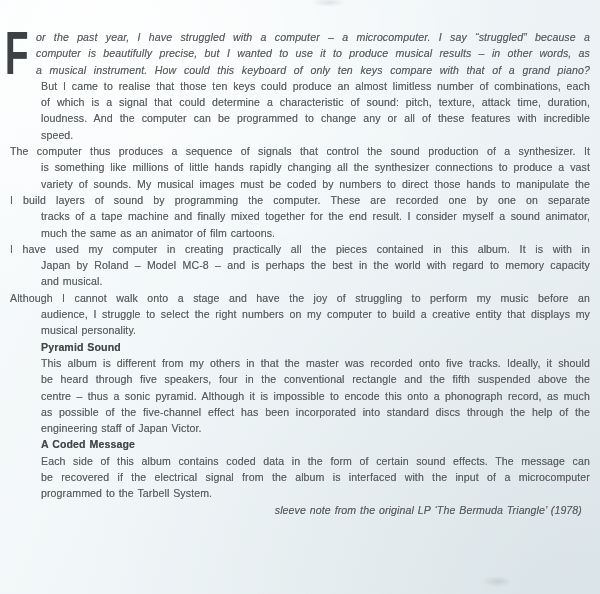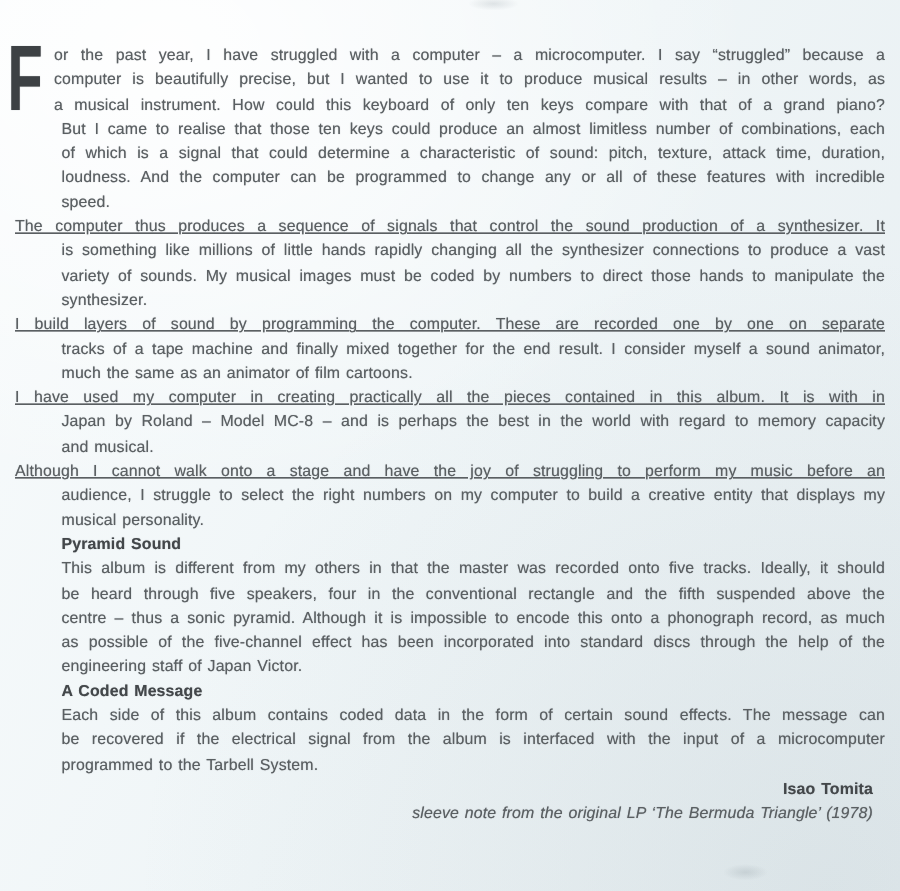--- a/index.html
+++ b/index.html
@@ -23,22 +23,22 @@
   .text{
     position:absolute;left:3px;top:29px;right:10px;
     color:#5a5f62;font-size:10.6px;letter-spacing:.1px;word-spacing:.8px;
     text-shadow:0 0 .6px rgba(90,95,98,.65);
   }
   .line{
     line-height:16.3px;height:16.3px;overflow:hidden;
     text-align:justify;text-align-last:justify;padding-left:38px;
   }
   .line.last{text-align-last:left;}
-  .line.indent{padding-left:7px;text-decoration:underline;}
-  .line.dc{padding-left:33px;}
+  .line.indent{padding-left:7px;}
+  .line.dc{padding-left:33px;font-style:italic;}
   .line.heading{text-align:center;text-align-last:left;font-weight:bold;color:#43474a;}
   .line.sig-name{text-align:right;text-align-last:right;font-weight:bold;color:#43474a;padding-right:8px;}
   .line.sig-credit{text-align:center;text-align-last:right;font-style:italic;padding-right:8px;}
   .dropcap{
     position:absolute;left:5px;top:22px;
     font-size:62px;line-height:62px;font-weight:bold;color:#3d4144;
     transform:scaleX(.62);transform-origin:0 0;
     text-shadow:0 0 .7px rgba(61,65,68,.6);
   }
 </style>
@@ -53,36 +53,34 @@
       <div class="line dc">or the past year, I have struggled with a computer – a microcomputer. I say “struggled” because a</div>
       <div class="line dc">computer is beautifully precise, but I wanted to use it to produce musical results – in other words, as</div>
       <div class="line dc">a musical instrument. How could this keyboard of only ten keys compare with that of a grand piano?</div>
       <div class="line">But I came to realise that those ten keys could produce an almost limitless number of combinations, each</div>
       <div class="line">of which is a signal that could determine a characteristic of sound: pitch, texture, attack time, duration,</div>
       <div class="line">loudness. And the computer can be programmed to change any or all of these features with incredible</div>
       <div class="line last">speed.</div>
       <div class="line indent">The computer thus produces a sequence of signals that control the sound production of a synthesizer. It</div>
       <div class="line">is something like millions of little hands rapidly changing all the synthesizer connections to produce a vast</div>
       <div class="line">variety of sounds. My musical images must be coded by numbers to direct those hands to manipulate the</div>
-      <div class="line last">synthesizer.</div>
       <div class="line indent">I build layers of sound by programming the computer. These are recorded one by one on separate</div>
       <div class="line">tracks of a tape machine and finally mixed together for the end result. I consider myself a sound animator,</div>
       <div class="line last">much the same as an animator of film cartoons.</div>
       <div class="line indent">I have used my computer in creating practically all the pieces contained in this album. It is with in</div>
       <div class="line">Japan by Roland – Model MC-8 – and is perhaps the best in the world with regard to memory capacity</div>
       <div class="line last">and musical.</div>
       <div class="line indent">Although I cannot walk onto a stage and have the joy of struggling to perform my music before an</div>
       <div class="line">audience, I struggle to select the right numbers on my computer to build a creative entity that displays my</div>
       <div class="line last">musical personality.</div>
       <div class="line heading">Pyramid Sound</div>
       <div class="line">This album is different from my others in that the master was recorded onto five tracks. Ideally, it should</div>
       <div class="line">be heard through five speakers, four in the conventional rectangle and the fifth suspended above the</div>
       <div class="line">centre – thus a sonic pyramid. Although it is impossible to encode this onto a phonograph record, as much</div>
       <div class="line">as possible of the five-channel effect has been incorporated into standard discs through the help of the</div>
       <div class="line last">engineering staff of Japan Victor.</div>
       <div class="line heading">A Coded Message</div>
       <div class="line">Each side of this album contains coded data in the form of certain sound effects. The message can</div>
       <div class="line">be recovered if the electrical signal from the album is interfaced with the input of a microcomputer</div>
       <div class="line last">programmed to the Tarbell System.</div>
-      <div class="line sig-name">Isao Tomita</div>
       <div class="line sig-credit">sleeve note from the original LP ‘The Bermuda Triangle’ (1978)</div>
     </div>
 </div>
 
 </body></html>

